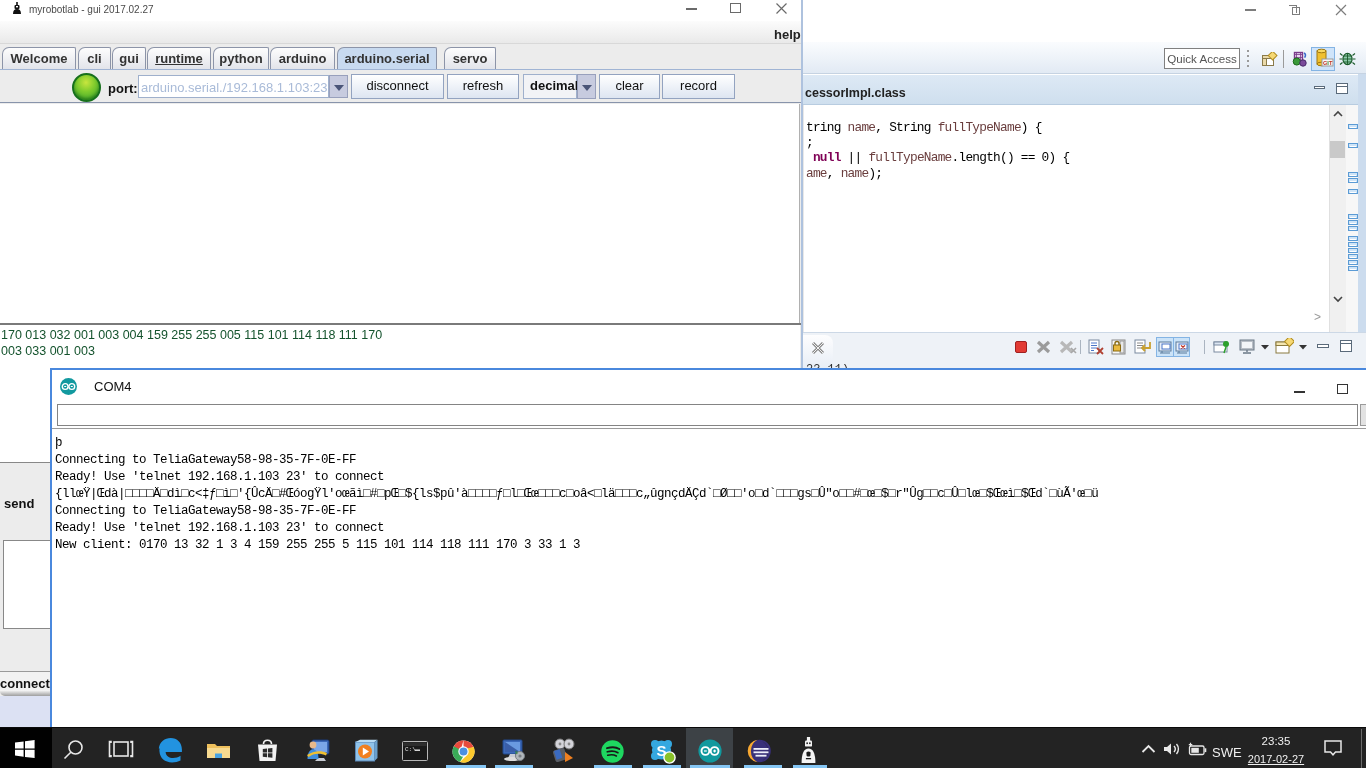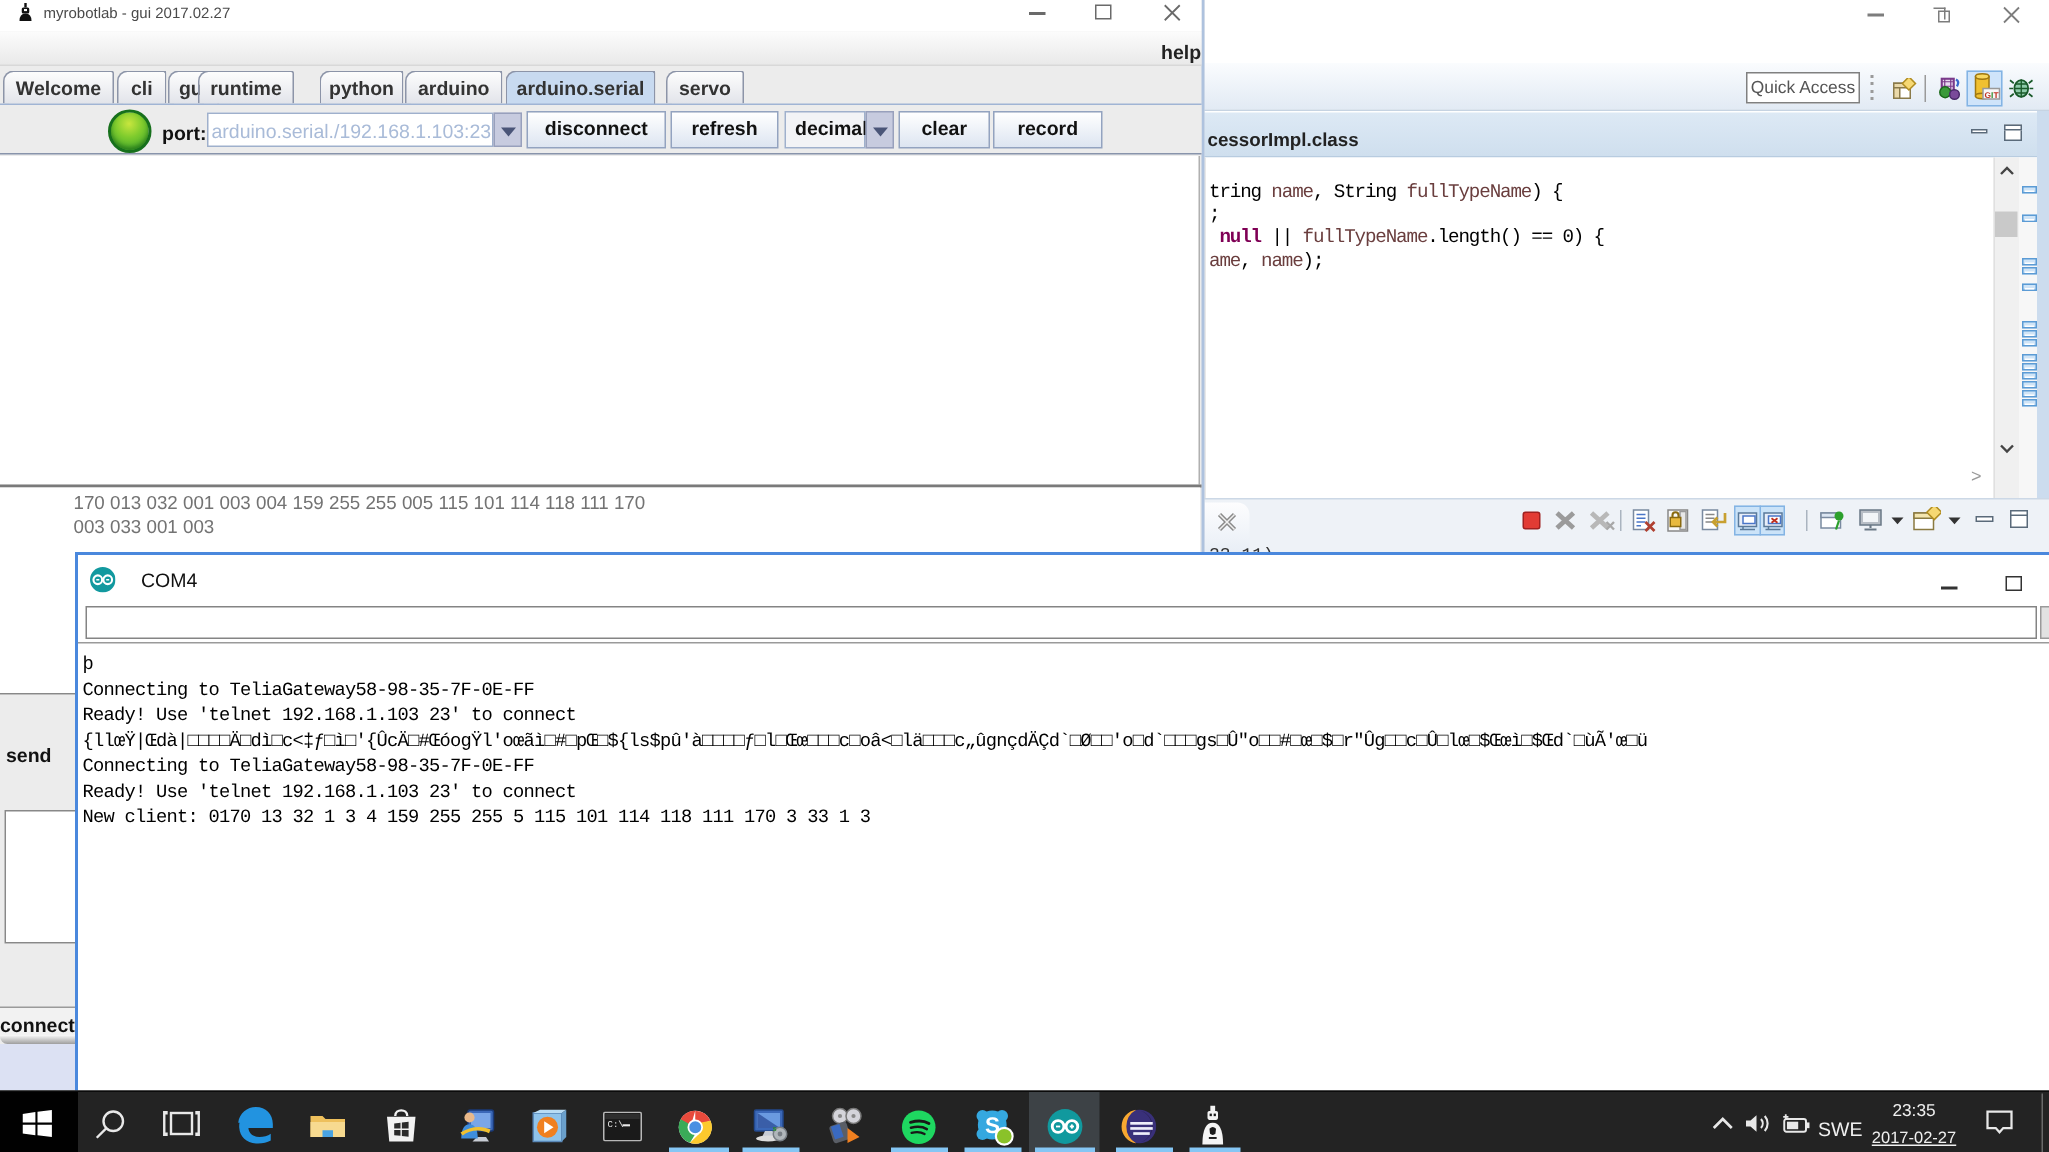--- a/index.html
+++ b/index.html
@@ -7,21 +7,21 @@
     font-family:"Liberation Sans", sans-serif; }
   .abs { position:absolute; }
   #stage { position:relative; width:1366px; height:768px; }
   .mono { font-family:"Liberation Mono", monospace; }
   .b { font-weight:bold; }
   .tab { position:absolute; top:47px; height:22px; background:linear-gradient(#fdfdfd,#e2e4ea);
     border:1px solid #8c94a8; border-bottom:none; border-radius:7px 2px 0 0;
     font-size:13px; font-weight:bold; color:#333; text-align:center; line-height:21px; }
   .tab.sel { background:#c8daf0; height:23px; }
   .mbtn { position:absolute; top:74px; height:25px; background:linear-gradient(#ffffff,#dde5f1);
-    border:1.5px solid #93a3c0; font-size:13px; font-weight:bold; color:#111;
+    border:1.5px solid #93a3c0; font-size:13px; font-weight:normal; color:#111;
     text-align:center; line-height:22px; }
   .mark { position:absolute; width:10px; height:5px; background:#cfe4f7; border:1px solid #5b9bd5; }
   .mark::after { content:""; position:absolute; left:1px; right:1px; top:1.5px; height:1px; background:#fff; }
 </style>
 </head>
 <body>
 <div id="stage">
 
 <div id="eclipse" class="abs" style="left:800px; top:0; width:566px; height:727px; background:#fff;">
 
@@ -197,21 +197,21 @@
   <svg class="abs" style="left:775px; top:2px;" width="13" height="13">
         <path d="M1.5 1.5 L11.5 11.5 M11.5 1.5 L1.5 11.5" stroke="#6a6a6a" stroke-width="1.2" fill="none"></path>
       </svg>
 
   <div class="abs" style="left:0; top:21px; width:801px; height:23px; background:linear-gradient(#fcfcfc,#e9e9e9); border-bottom:1px solid #d8d8d8;"></div>
   <div class="abs b" style="left:774px; top:27px; font-size:13px; color:#222;">help</div>
 
   <div class="tab" style="left:2px; width:74px;">Welcome</div>
   <div class="tab" style="left:78px; width:33px;">cli</div>
   <div class="tab" style="left:112px; width:34px;">gui</div>
-  <div class="tab" style="left:132px; width:64px;">runtime</div>
+  <div class="tab" style="left:147px; width:64px;text-decoration:underline;">runtime</div>
   <div class="tab" style="left:213px; width:56px;text-align:center;">python</div>
   <div class="tab" style="left:270px; width:65px;">arduino</div>
   <div class="tab sel" style="left:337px; width:100px;">arduino.serial</div>
   <div class="tab" style="left:444px; width:52px;">servo</div>
   <div class="abs" style="left:0; top:68.5px; width:801px; height:1.5px; background:#a0b4d4;"></div>
 
   <div class="abs" style="left:0; top:70px; width:801px; height:33px; background:#ececec; border-bottom:1.5px solid #8894ab;"></div>
   <div class="abs" style="left:72px; top:73px; width:29px; height:29px; border-radius:50%; border:2px solid #17701c; background:radial-gradient(circle at 48% 30%, #c8e63e 0%, #7ecb2d 42%, #2f9e2e 100%); box-shadow:inset 0 -2px 3px rgba(10,80,10,0.5);"></div>
   <div class="abs b" style="left:108px; top:81px; font-size:13px; color:#111;">port:</div>
   <div class="abs" style="left:138px; top:75px; width:191px; height:23px; background:#fff; border:1.5px solid #9fb0cc;"></div>
@@ -227,21 +227,21 @@
   <svg class="abs" style="left:581px; top:84px;" width="12" height="8">
         <path d="M1 1 L6 7 L11 1 z" fill="#4a5578"></path>
       </svg>
   <div class="mbtn" style="left:599px; width:61px;">clear</div>
   <div class="mbtn" style="left:662px; width:73px;">record</div>
 
   <div class="abs" style="left:0; top:104px; width:800px; height:219px; background:#fff; border-right:1px solid #b0b0b0;"></div>
   <div class="abs" style="left:0; top:323px; width:801px; height:2px; background:#7a7a7a;"></div>
 
   <div class="abs" style="left:0; top:325px; width:800px; height:138px; background:#fff; border-bottom:1.5px solid #888;"></div>
-  <div class="abs" style="left:1px; top:327px; font-size:12.5px; color:#737373; line-height:16px;margin-left:48px;">170 013 032 001 003 004 159 255 255 005 115 101 114 118 111 170<br>003 033 001 003</div>
+  <div class="abs" style="left:1px; top:327px; font-size:12.5px; color:#14532d; line-height:16px;">170 013 032 001 003 004 159 255 255 005 115 101 114 118 111 170<br>003 033 001 003</div>
 
   <div class="abs b" style="left:4px; top:496px; font-size:13px; color:#111;">send</div>
 
   <div class="abs" style="left:3px; top:540px; width:797px; height:89px; background:#fff; border:1px solid #888;"></div>
 
   <div class="abs" style="left:0; top:671px; width:801px; height:1px; background:#9a9a9a;"></div>
   <div class="abs" style="left:0; top:672px; width:801px; height:18px; background:#f2f2f2;"></div>
   <div class="abs b" style="left:0px; top:676px; font-size:13px; color:#111;">connect</div>
   <div class="abs" style="left:0; top:690px; width:801px; height:6px; background:linear-gradient(#fafafa,#9e9e9e); border-radius:0 0 0 5px;"></div>
 </div>

